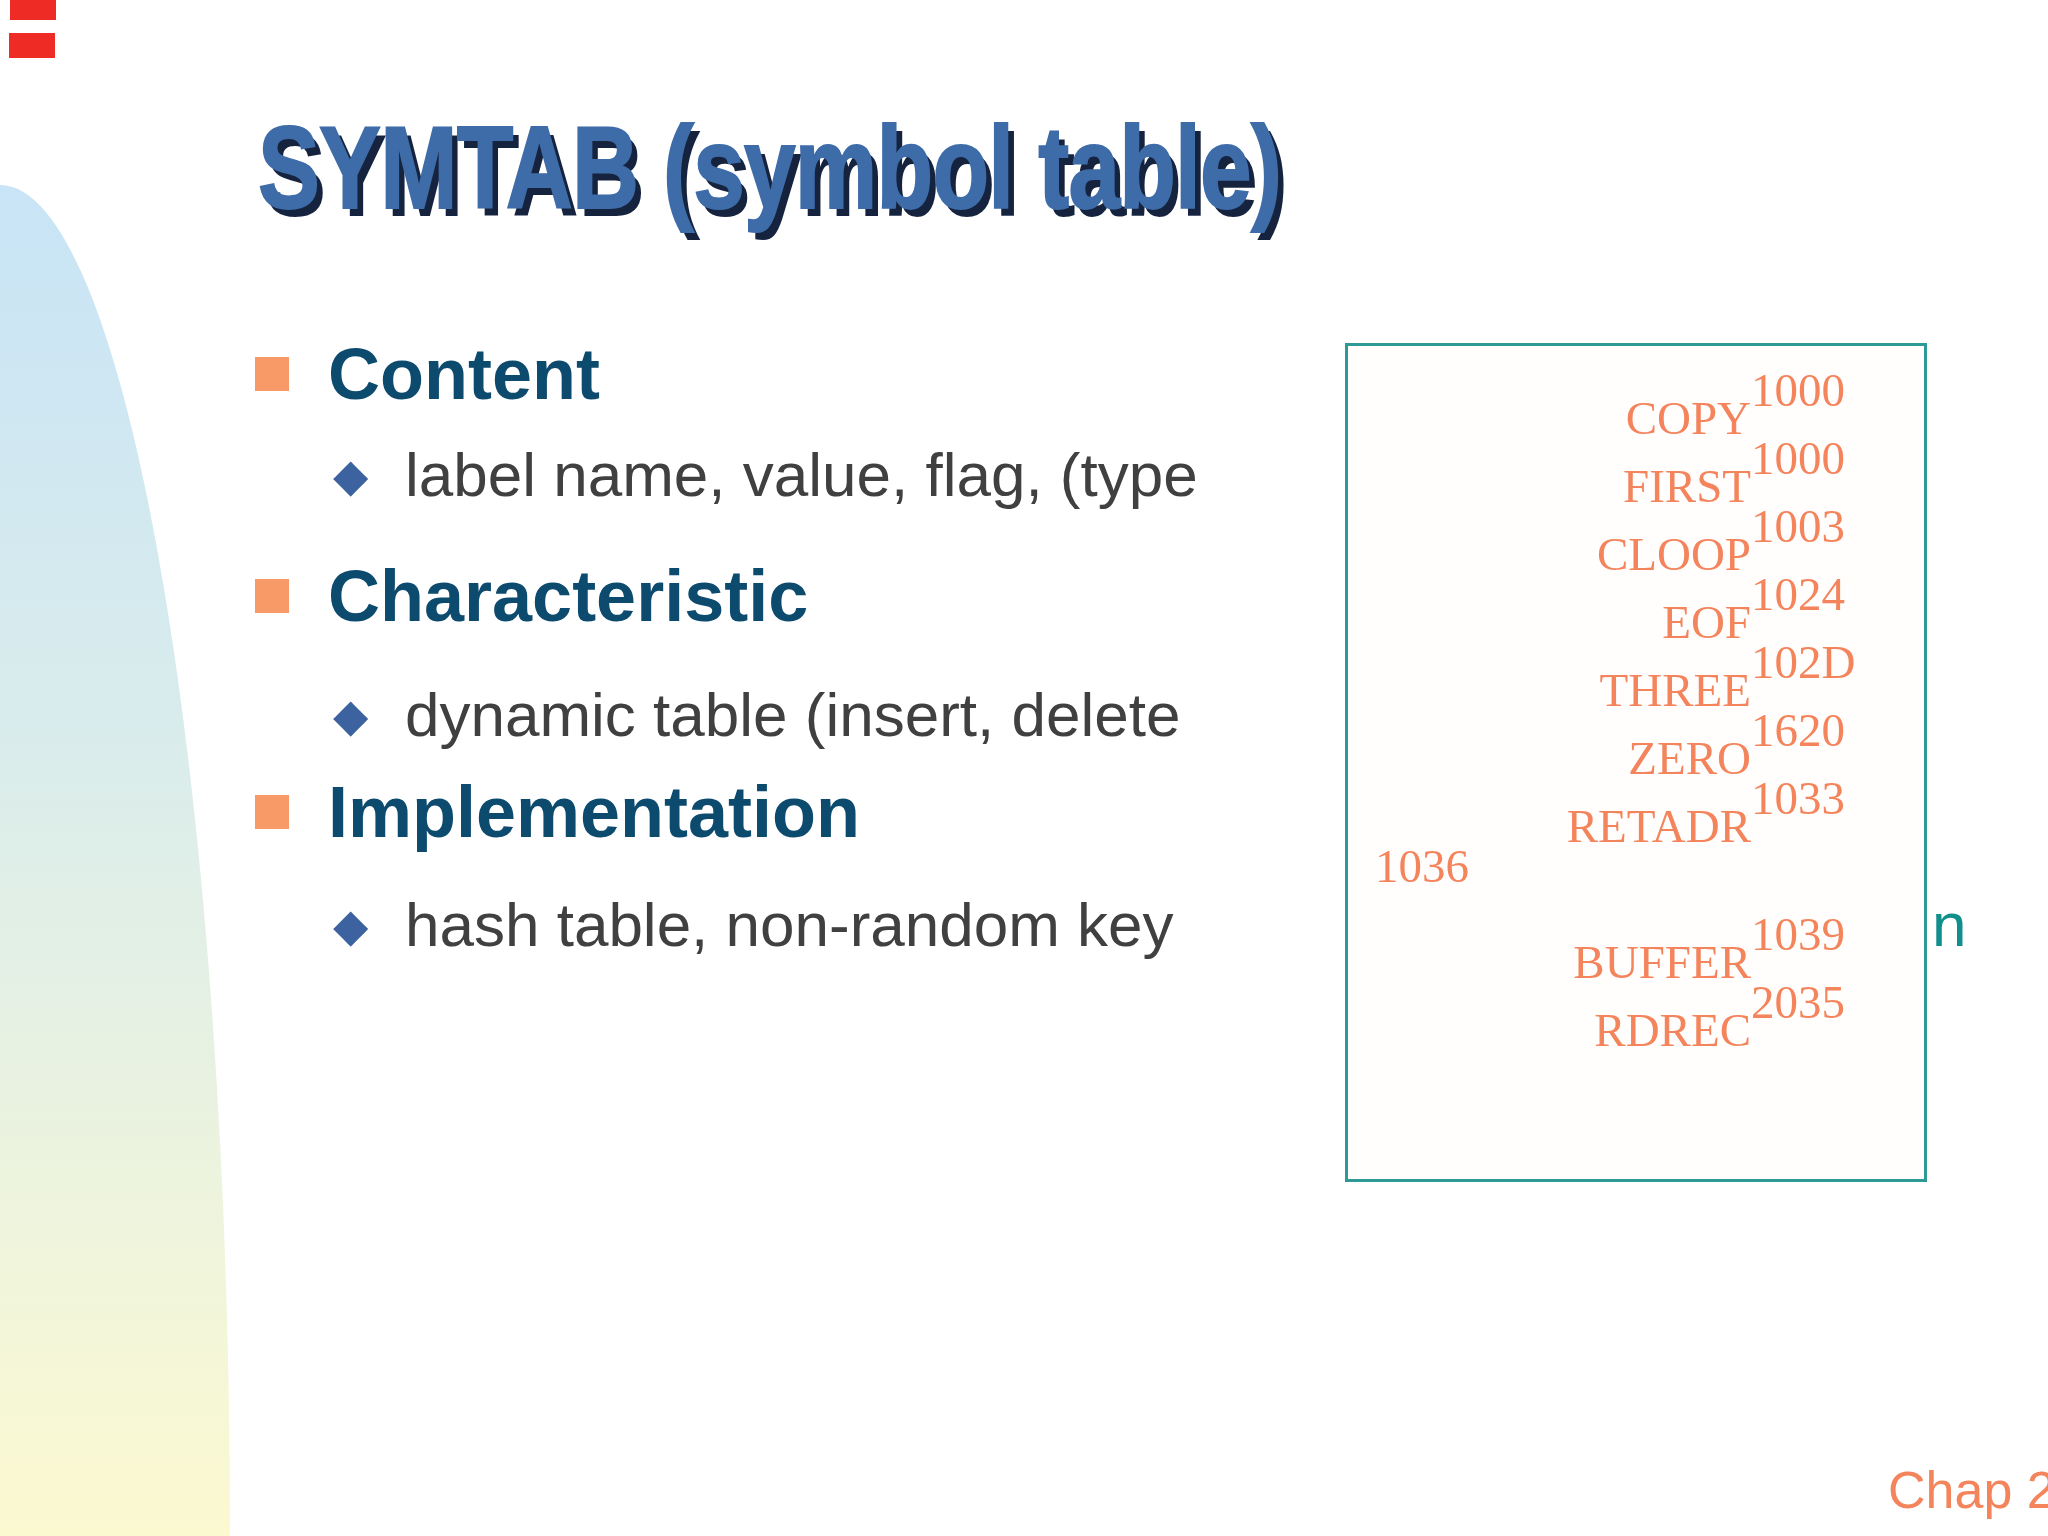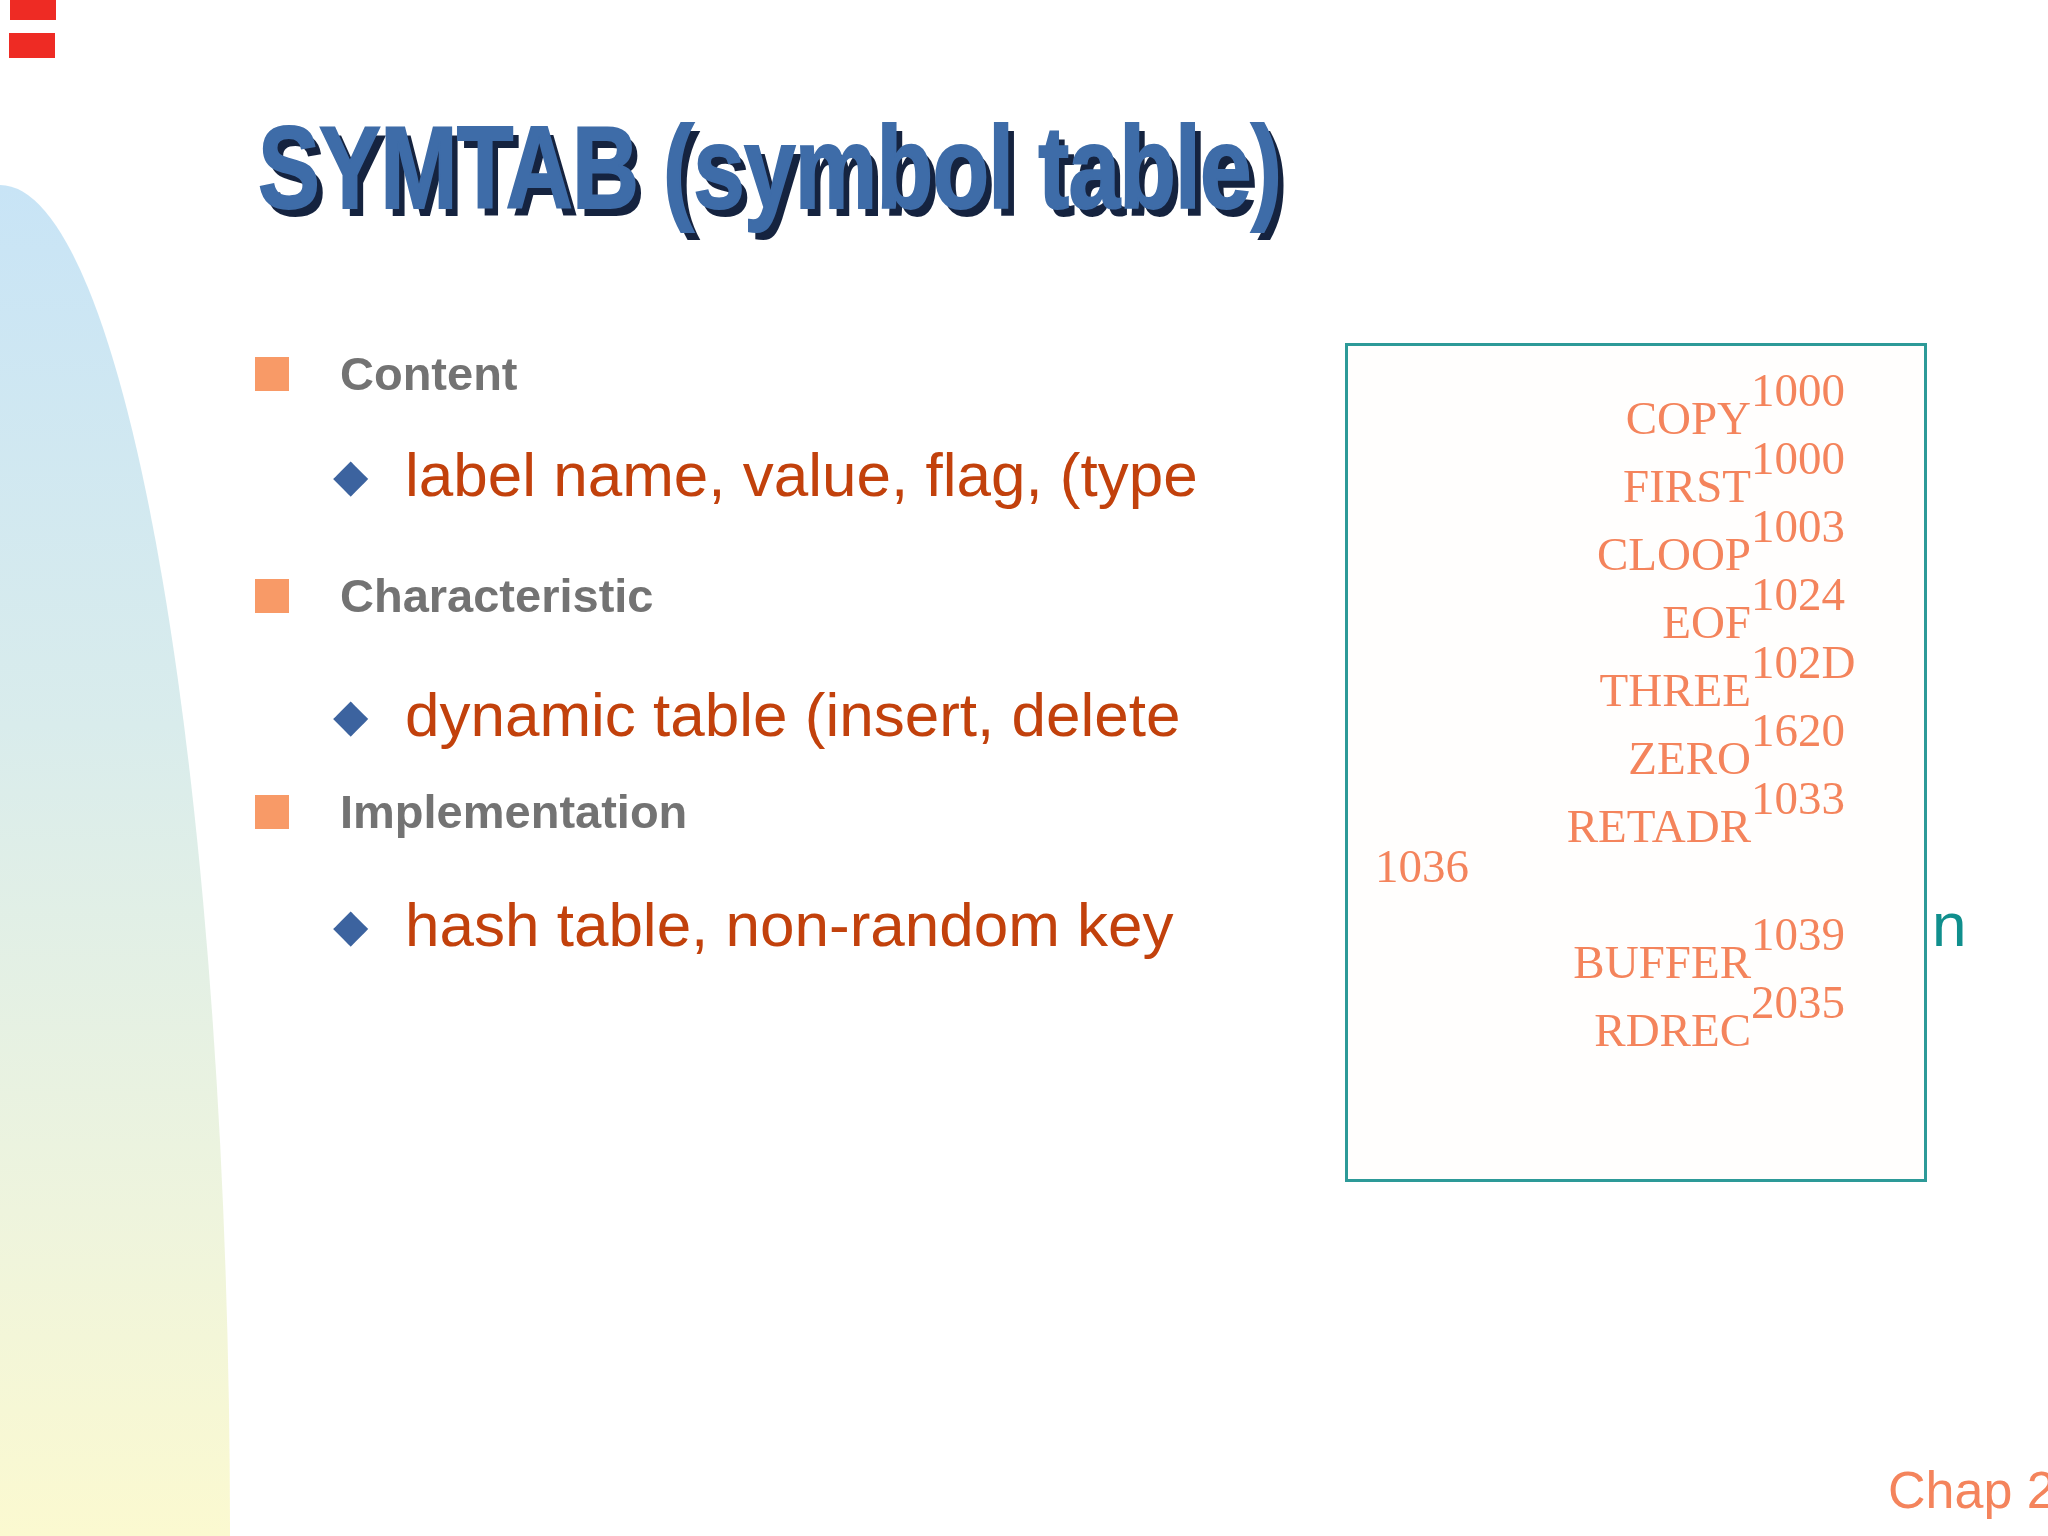--- a/index.html
+++ b/index.html
@@ -34,38 +34,38 @@
     z-index:2;
   }
 
   
   .h-row { position:absolute; left:255px; height:80px; z-index:1; }
   .h-row .sq {
     position:absolute; left:0; top:23px; width:34px; height:34px;
     background:#f89a67;
   }
   .h-row .h-text {
-    position:absolute; left:85px; top:0;
-    font-size:47px; font-weight:700; line-height:80px;
-    color:#737373; white-space:nowrap;
+    position:absolute; left:73px; top:0;
+    font-size:72px; font-weight:700; line-height:80px;
+    color:#0c4a6e; white-space:nowrap;
   }
   #h-content        { top:334px; }
   #h-characteristic { top:556px; }
   #h-implementation { top:772px; }
 
   
   .s-row { position:absolute; left:333px; height:80px; z-index:1; }
   .s-row .diamond {
     position:absolute; left:0; top:0;
     font-size:46px; line-height:80px; color:#3c639f;
   }
   .s-row .s-text {
     position:absolute; left:72px; top:0;
     font-size:62px; line-height:80px;
-    color:#c2410c; white-space:nowrap;
+    color:#404040; white-space:nowrap;
   }
   #s-content        { top:435px; }
   #s-characteristic { top:675px; }
   #s-implementation { top:885px; }
 
   
   .overflow-n {
     position:absolute; left:1932px; top:885px;
     font-size:62px; line-height:80px; color:#108f8d;
     z-index:6; white-space:nowrap;

